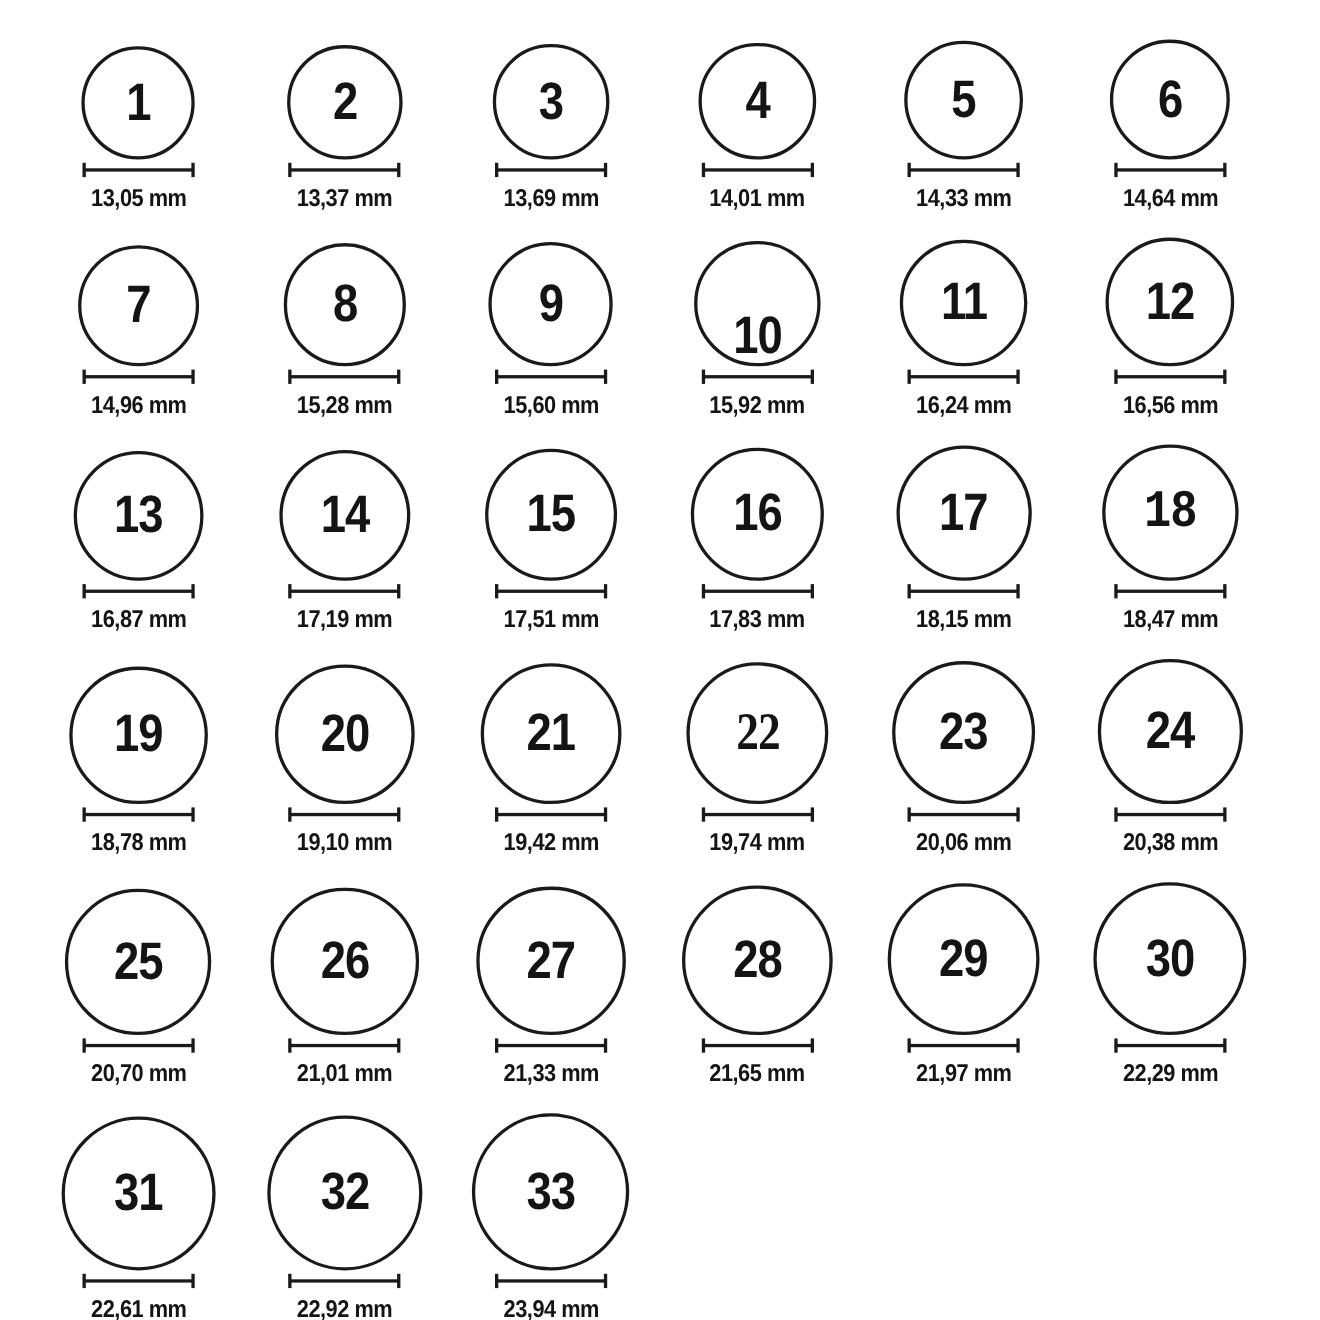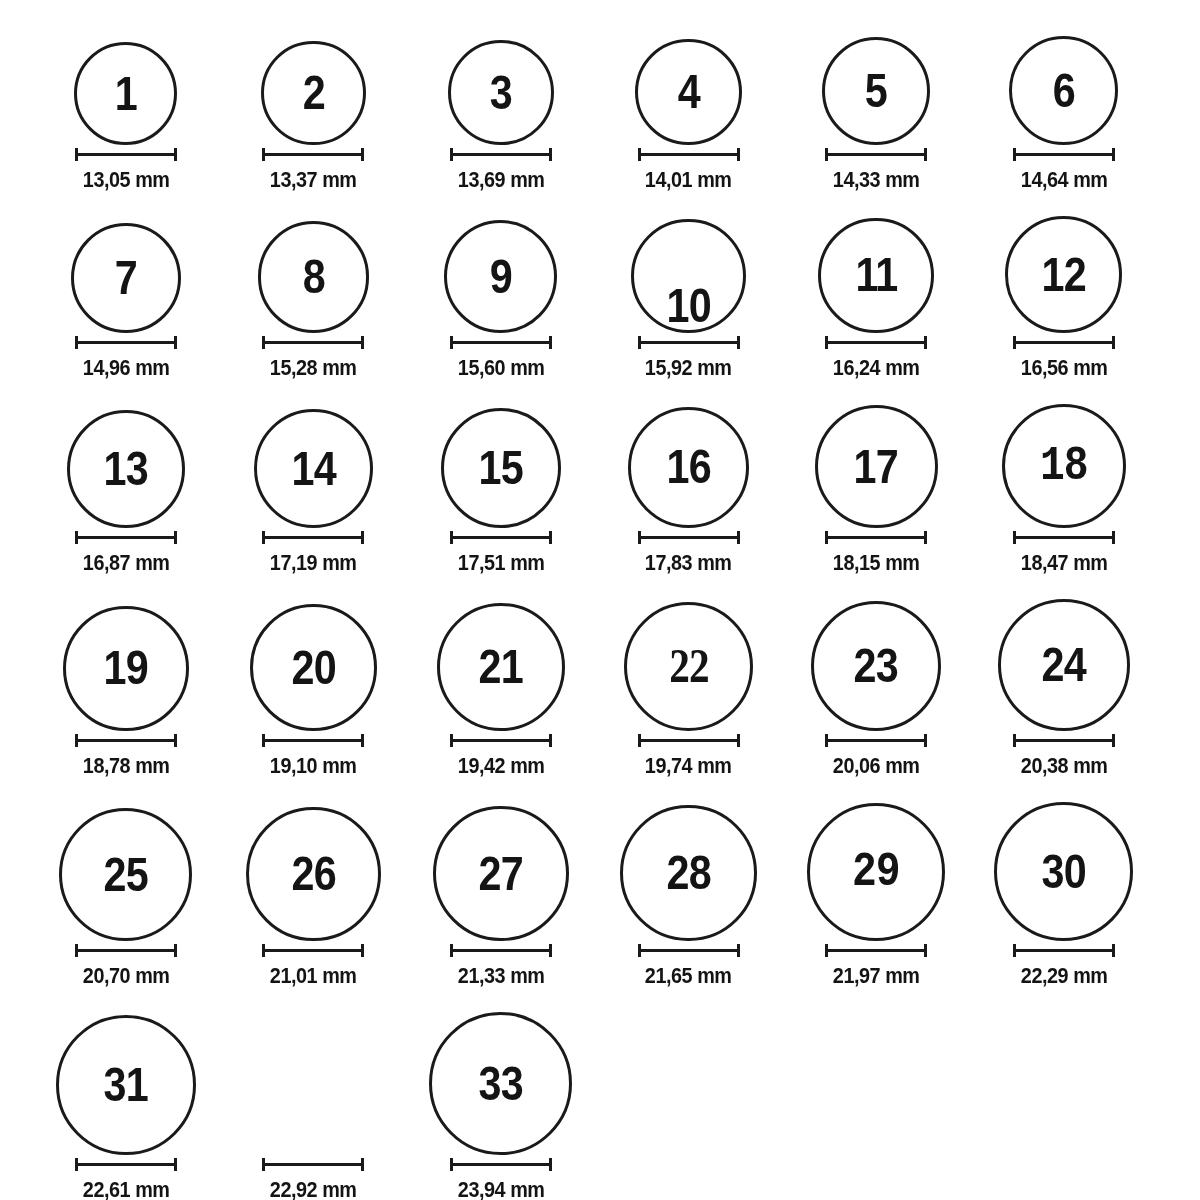--- a/index.html
+++ b/index.html
@@ -370,21 +370,21 @@
     <div class="ring-circle" style="width: 136.75px; height: 136.75px;">
       <span class="ring-num">28</span>
     </div>
     <div class="measure-line">
       <div class="measure-bar"></div>
     </div>
     <div class="mm-label">21,65 mm</div>
   </div>
 
   <div class="cell">
-    <div class="ring-circle" style="width: 138px; height: 138px; font-family: Liberation Mono, monospace;">
+    <div class="ring-circle" style="width: 138px; height: 138px;">
       <span class="ring-num">29</span>
     </div>
     <div class="measure-line">
       <div class="measure-bar"></div>
     </div>
     <div class="mm-label">21,97 mm</div>
   </div>
 
   <div class="cell">
     <div class="ring-circle" style="width: 139.25px; height: 139.25px;">
@@ -401,20 +401,23 @@
     <div class="ring-circle" style="width: 140.5px; height: 140.5px;">
       <span class="ring-num">31</span>
     </div>
     <div class="measure-line">
       <div class="measure-bar"></div>
     </div>
     <div class="mm-label">22,61 mm</div>
   </div>
 
   <div class="cell">
+    <div class="ring-circle" style="width: 141.75px; height: 141.75px;">
+      <span class="ring-num">32</span>
+    </div>
     <div class="measure-line">
       <div class="measure-bar"></div>
     </div>
     <div class="mm-label">22,92 mm</div>
   </div>
 
   <div class="cell">
     <div class="ring-circle" style="width: 143px; height: 143px;">
       <span class="ring-num">33</span>
     </div>

